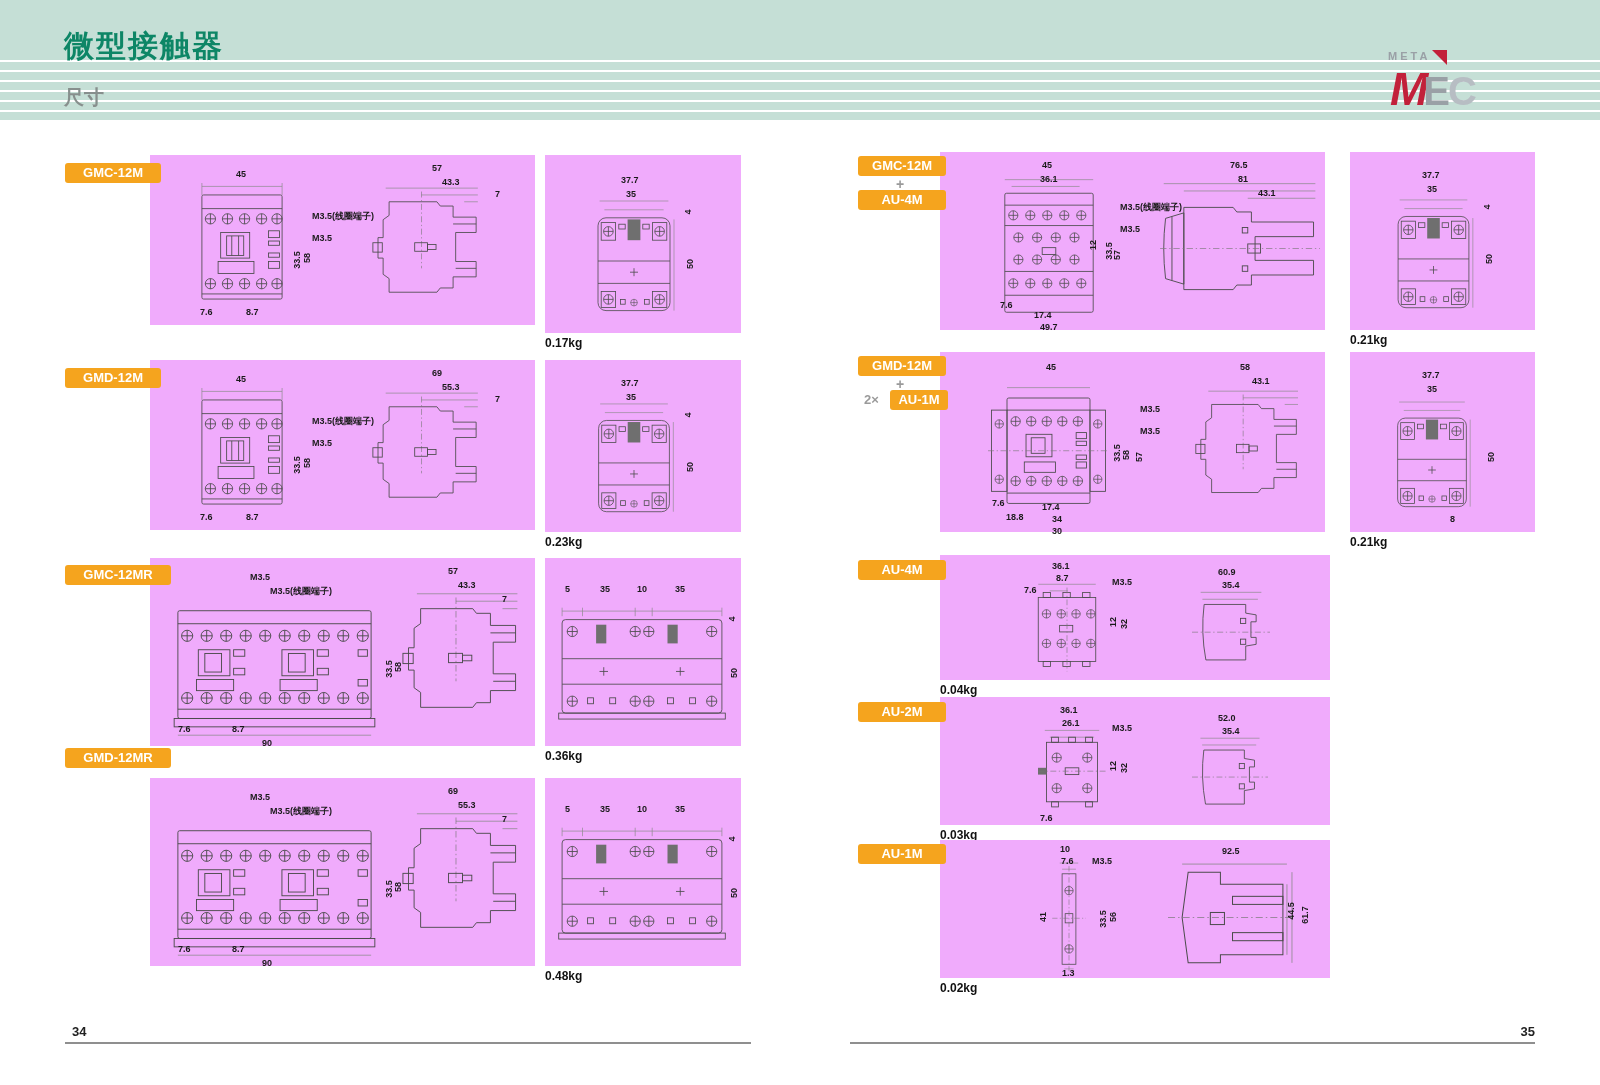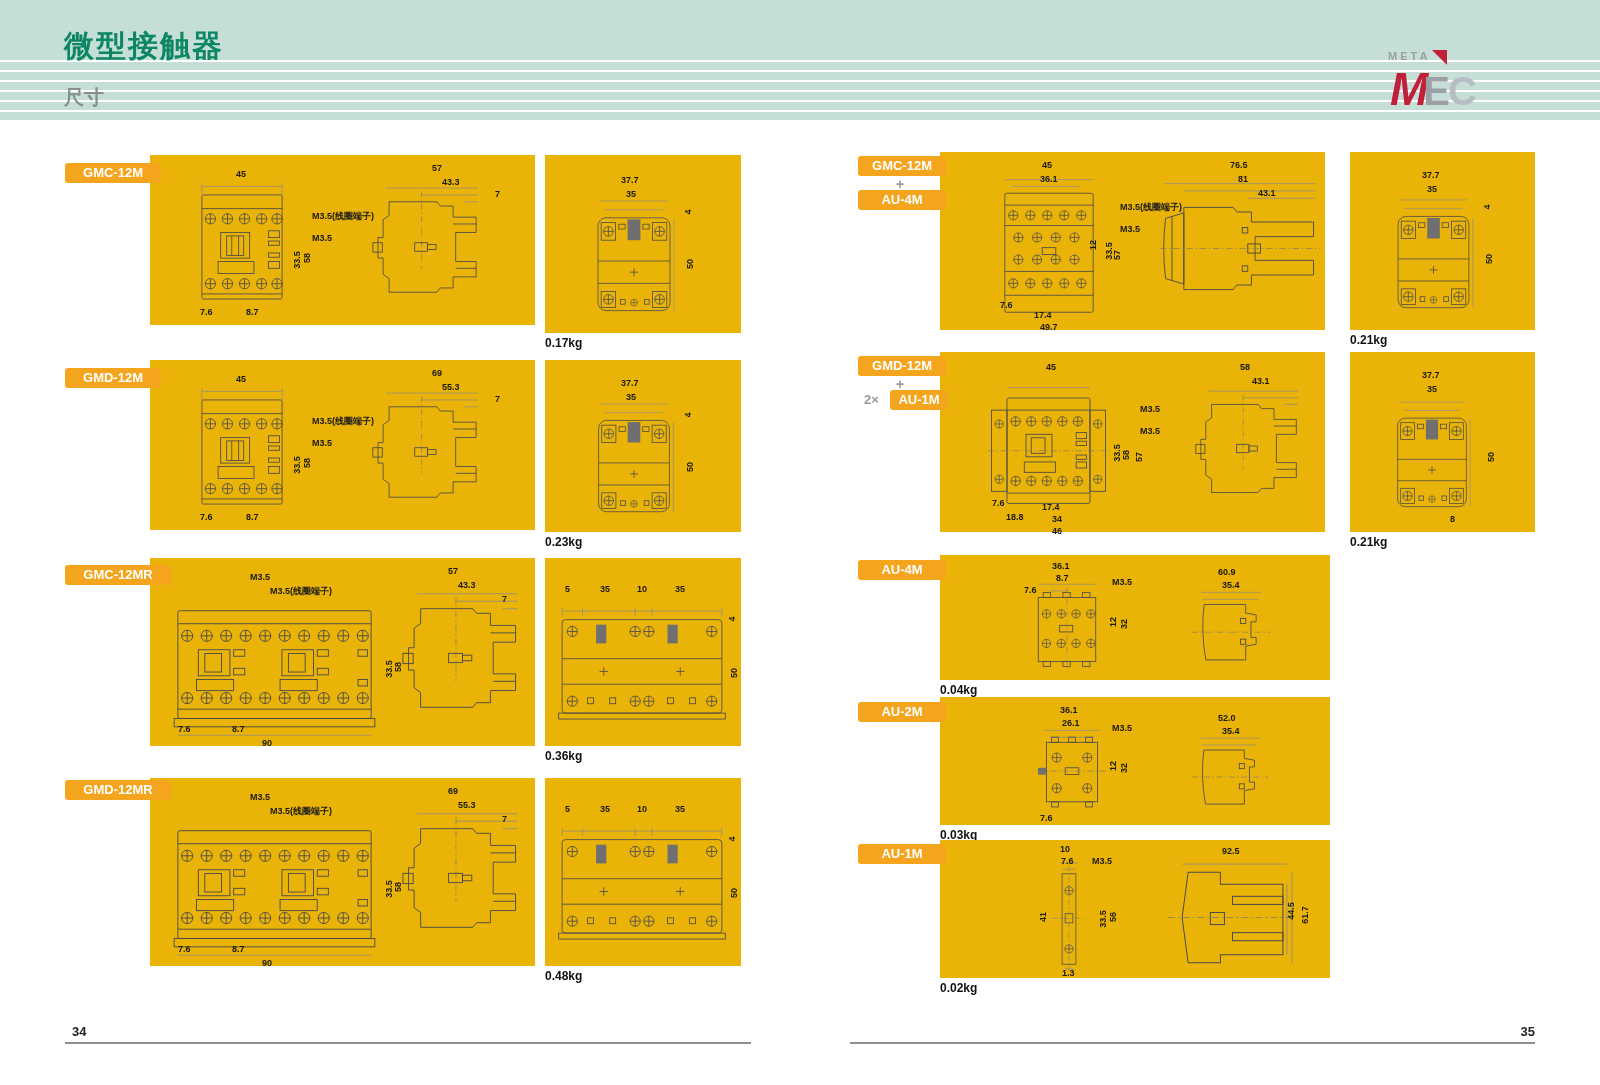--- a/index.html
+++ b/index.html
@@ -17,21 +17,21 @@
   .logo .wedge{display:inline-block;width:0;height:0;border-top:15px solid #c2203a;border-left:15px solid transparent;margin-left:2px;vertical-align:top;}
   .logo .row2{margin-top:-6px;margin-left:2px;}
   .logo .m{font-size:46px;font-weight:900;font-style:italic;color:#c2203a;letter-spacing:-2px;}
   .logo .e{font-size:40px;font-weight:900;color:#9aa0a6;margin-left:-3px;}
   .logo .c{font-size:40px;font-weight:900;color:#b7bdc3;margin-left:-2px;}
   
   .badge{position:absolute;height:20px;line-height:20px;background:#f5a41e;color:#fff;
          font-size:13px;font-weight:bold;text-align:center;border-radius:3px;z-index:2;}
   .plus{position:absolute;font-size:14px;font-weight:bold;color:#9a9a9a;z-index:2;}
   .mult{position:absolute;font-size:13px;font-weight:bold;color:#9a9a9a;z-index:2;}
-  .panel{position:absolute;background:#eab308;}
+  .panel{position:absolute;background:#f0abfc;}
   .panel svg{position:absolute;}
   .dm{position:absolute;font-size:9px;line-height:10px;font-weight:600;color:#1a1a1a;white-space:nowrap;z-index:2;}
   .dm.v{transform:rotate(-90deg);transform-origin:center;}
   .wt{position:absolute;font-size:12px;font-weight:600;color:#111;padding-right:10px;box-sizing:border-box;}
   
   .frule{position:absolute;height:2px;background:#8f8f8f;}
   .pg{position:absolute;font-size:13px;font-weight:bold;color:#222;}
   .hidden-defs{position:absolute;width:0;height:0;overflow:hidden;}
 </style>
 </head>
@@ -448,21 +448,21 @@
     </svg>
   <span class="dm" style="left:20px;top:26px">5</span>
   <span class="dm" style="left:55px;top:26px">35</span>
   <span class="dm" style="left:92px;top:26px">10</span>
   <span class="dm" style="left:130px;top:26px">35</span>
   <span class="dm v" style="left:184px;top:56px">4</span>
   <span class="dm v" style="left:184px;top:110px">50</span>
 </div>
 <div class="wt" style="left:545px;top:749px;width:196px">0.36kg</div>
 
-<div class="badge" style="left:65px;top:780px;width:106px">GMD-12MR</div>
+<div class="badge" style="left:65px;top:748px;width:106px">GMD-12MR</div>
 <div class="panel" style="left:150px;top:778px;width:385px;height:188px">
   <svg style="left:22px;top:36px" width="205" height="144" viewBox="0 0 220 155">
       <use href="#sy-front-mr"></use>
     </svg>
   <svg style="left:252px;top:30px" width="121" height="140" viewBox="0 0 130 150">
       <use href="#sy-side3p"></use>
     </svg>
   <span class="dm" style="left:100px;top:14px">M3.5</span>
   <span class="dm" style="left:120px;top:28px">M3.5(线圈端子)</span>
   <span class="dm v" style="left:230px;top:106px">33.5</span>
@@ -536,21 +536,21 @@
   <span class="dm" style="left:106px;top:10px">45</span>
   <span class="dm" style="left:200px;top:52px">M3.5</span>
   <span class="dm" style="left:200px;top:74px">M3.5</span>
   <span class="dm v" style="left:168px;top:96px">33.5</span>
   <span class="dm v" style="left:181px;top:98px">58</span>
   <span class="dm v" style="left:194px;top:100px">57</span>
   <span class="dm" style="left:52px;top:146px">7.6</span>
   <span class="dm" style="left:66px;top:160px">18.8</span>
   <span class="dm" style="left:102px;top:150px">17.4</span>
   <span class="dm" style="left:112px;top:162px">34</span>
-  <span class="dm" style="left:112px;top:174px">46</span>
+  <span class="dm" style="left:112px;top:174px">30</span>
   <span class="dm" style="left:300px;top:10px">58</span>
   <span class="dm" style="left:312px;top:24px">43.1</span>
 </div>
 <div class="panel" style="left:1350px;top:352px;width:185px;height:180px">
   <svg style="left:40px;top:46px" width="84" height="115" viewBox="0 0 110 150">
       <use href="#sy-rear"></use>
     </svg>
   <span class="dm" style="left:72px;top:18px">37.7</span>
   <span class="dm" style="left:77px;top:32px">35</span>
   <span class="dm v" style="left:136px;top:100px">50</span>

